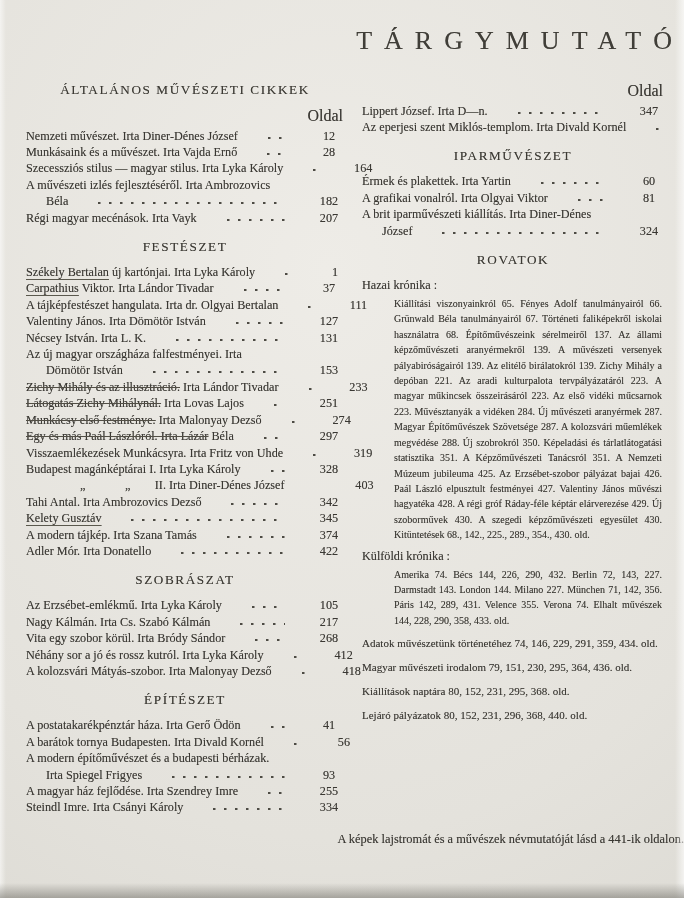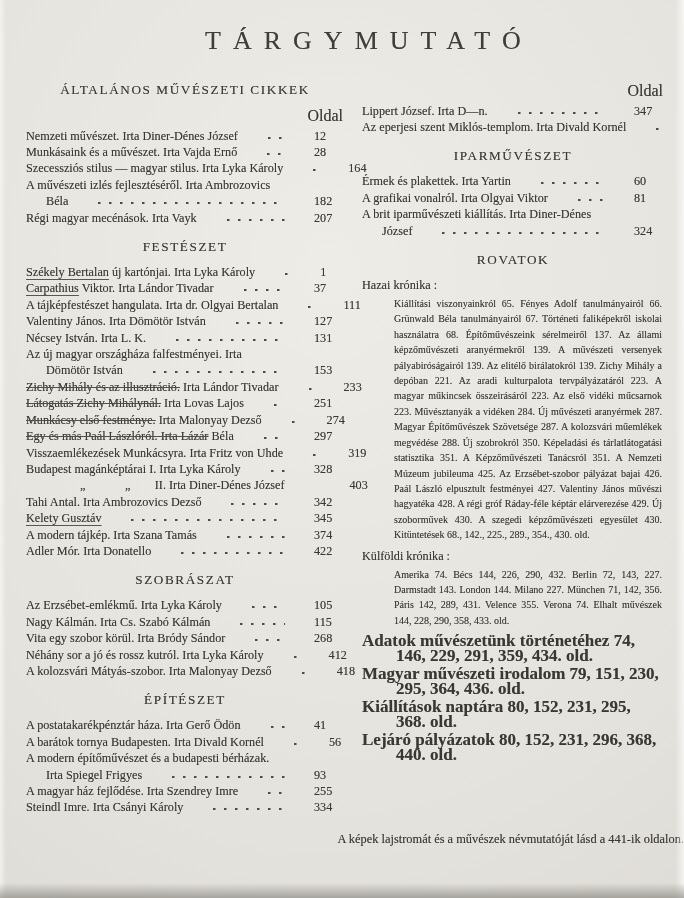--- a/index.html
+++ b/index.html
@@ -17,21 +17,21 @@
   }
   .right-edge { position:absolute; top:0; right:0; width:9px; height:100%;
     background:linear-gradient(to right, rgba(255,255,255,0), rgba(255,255,255,0.65)); }
   .left-edge { position:absolute; top:0; left:0; width:6px; height:100%;
     background:linear-gradient(to right, rgba(255,255,255,0.55), rgba(255,255,255,0)); }
   .bottom-edge { position:absolute; left:0; bottom:0; width:100%; height:15px;
     background:linear-gradient(to bottom, rgba(105,103,96,0), rgba(105,103,96,0.5)); }
 
   .title {
     margin:26px 0 26px; font-weight:normal;
-    text-align:center; font-size:26px; letter-spacing:12px; text-indent:12px;
+    text-align:right; font-size:26px; letter-spacing:12px; text-indent:12px;
     color:#403e38;
     padding-left:42px;
   }
   .cols { display:flex; gap:18px; padding:0 20px 0 26px; }
   .col-left { flex:none; width:318px; }
   .col-right { flex:1; min-width:0; }
 
   .sec-heading {
     margin:13px 0 9px; font-weight:normal;
     text-align:center; font-size:13.2px; letter-spacing:1.6px;
@@ -44,32 +44,32 @@
   .entry { font-size:12.2px; line-height:16.4px; }
   .line { display:flex; align-items:baseline;gap:24px; }
   .line.cont { padding-left:20px; }
   .pre-line { white-space:nowrap; }
   .etext { white-space:nowrap; }
   .dots {
     flex:1 1 8px; min-width:6px; height:4px; margin:0 5px 0 6px;
     background-image:radial-gradient(circle at 1.3px 50%, #4d4b44 1.1px, rgba(0,0,0,0) 1.5px);
     background-size:11px 4px; background-repeat:repeat-x; background-position:0 60%;
   }
-  .pnum { flex:none; width:30px; text-align:left; }
+  .pnum { flex:none; width:30px; text-align:center; }
   .entry-ditto .etext { padding-left:54px; }
   .entry-ditto .dots { background:none; }
 
   .mark-underline { text-decoration:underline; text-underline-offset:2.5px;
     text-decoration-thickness:1.2px; text-decoration-color:#5a584d;text-align:right; }
   .mark-strike { text-decoration:line-through;
     text-decoration-thickness:1.3px; text-decoration-color:#524f46; }
 
   .rov-label { font-size:12.2px; line-height:16px; margin:5px 0 3px; }
   .rov-par { margin:0 2px 5px 32px; text-align:justify; font-size:10px; line-height:15.4px; }
-  .rov-item { font-size:17px; line-height:15px; padding-left:34px; text-indent:-34px; margin:3px 0;font-weight:bold; }
+  .rov-item { font-size:11px; line-height:21px; padding-left:34px; text-indent:-34px; margin:3px 0; }
 
   .footer-note { margin-top:16px; text-align:right; font-size:12.4px; }
 </style>
 </head>
 <body>
 
 <div class="page">
   <div class="left-edge"></div>
   <div class="right-edge"></div>
 
@@ -241,21 +241,21 @@
           <div class="line">
             <span class="etext">Az Erzsébet-emlékmű. Irta Lyka Károly</span>
             <span class="dots"></span>
             <span class="pnum">105</span>
           </div>
         </div>
         <div class="entry">
           <div class="line">
             <span class="etext">Nagy Kálmán. Irta Cs. Szabó Kálmán</span>
             <span class="dots"></span>
-            <span class="pnum">115</span>
+            <span class="pnum">217</span>
           </div>
         </div>
         <div class="entry">
           <div class="line">
             <span class="etext">Vita egy szobor körül. Irta Bródy Sándor</span>
             <span class="dots"></span>
             <span class="pnum">268</span>
           </div>
         </div>
         <div class="entry">

